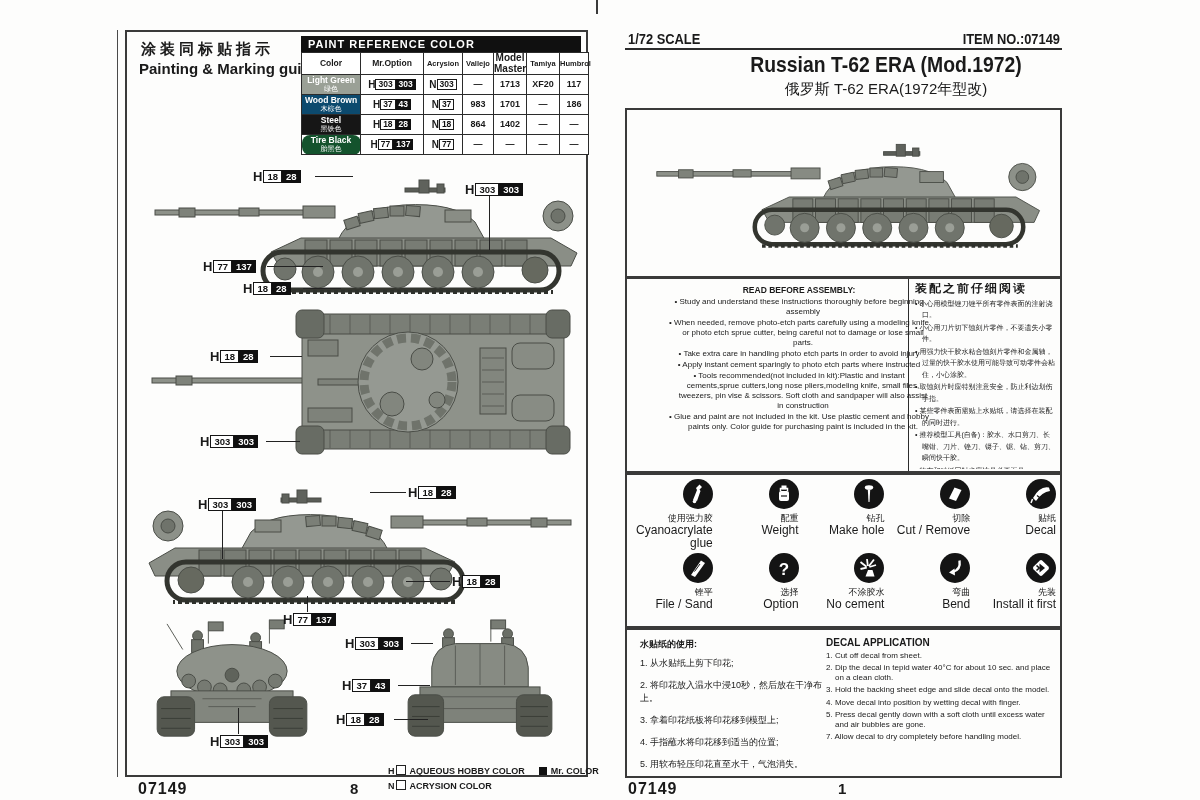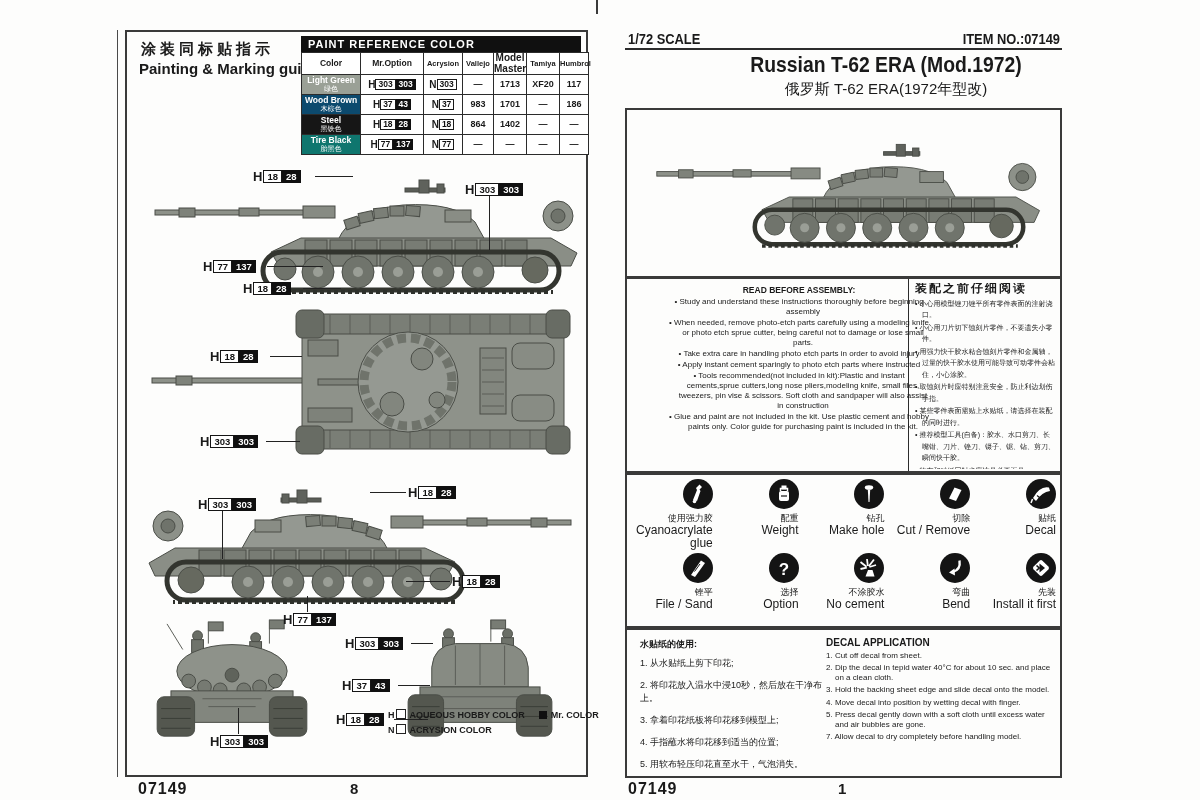--- a/index.html
+++ b/index.html
@@ -307,21 +307,21 @@
           <span>Steel</span>
           <span class="cn">黑铁色</span></td>
         <td class="pt-cell"><span class="hn">H</span><span class="chip">18</span><span class="chip blk">28</span></td>
         <td class="pt-cell"><span class="hn">N</span><span class="chip">18</span></td>
         <td class="pt-cell">864</td>
         <td class="pt-cell">1402</td>
         <td class="pt-cell">—</td>
         <td class="pt-cell">—</td>
       </tr>
       <tr style="height:20px;">
-        <td class="pt-name" style="color: rgb(255, 255, 255); background: #0f766e;">
+        <td class="pt-name" style="color: rgb(255, 255, 255); background: #14532d; border-radius: 8px;">
           <span>Tire Black</span>
           <span class="cn">胎黑色</span></td>
         <td class="pt-cell"><span class="hn">H</span><span class="chip">77</span><span class="chip blk">137</span></td>
         <td class="pt-cell"><span class="hn">N</span><span class="chip">77</span></td>
         <td class="pt-cell">—</td>
         <td class="pt-cell">—</td>
         <td class="pt-cell">—</td>
         <td class="pt-cell">—</td>
       </tr>
     </tbody>
@@ -425,21 +425,21 @@
       <span class="co-box co-b">28</span>
     </div>
   <div class="leader" style="left:394px;top:719px;width:34px;height:1px;"></div>
   <div class="callout" style="left:210px;top:734px;">
       <span class="co-h">H</span>
       <span class="co-box co-w">303</span>
       <span class="co-box co-b">303</span>
     </div>
   <div class="leader" style="left:238px;top:708px;width:1px;height:26px;"></div>
 
-  <div class="abs legend" style="left:388px;top:708px;">
+  <div class="abs legend" style="left:388px;top:764px;">
     <div><span>H</span><span class="lg-box"></span><span>AQUEOUS HOBBY COLOR</span><span class="lg-black"></span><span>Mr. COLOR</span></div>
     <div><span>N</span><span class="lg-box"></span><span>ACRYSION COLOR</span></div>
   </div>
 
   <div class="abs footer-item" style="left:138px;top:780px;">07149</div>
   <div class="abs footer-page" style="left:350px;top:780px;">8</div>
 
   <div class="abs rp-scale" style="left:628px;top:31px;">1/72 SCALE</div>
   <div class="abs rp-item" style="left:860px;top:31px;width:200px;">ITEM NO.:07149</div>
   <div class="hline" style="left:625px;top:48px;width:437px;height:2px;"></div>

